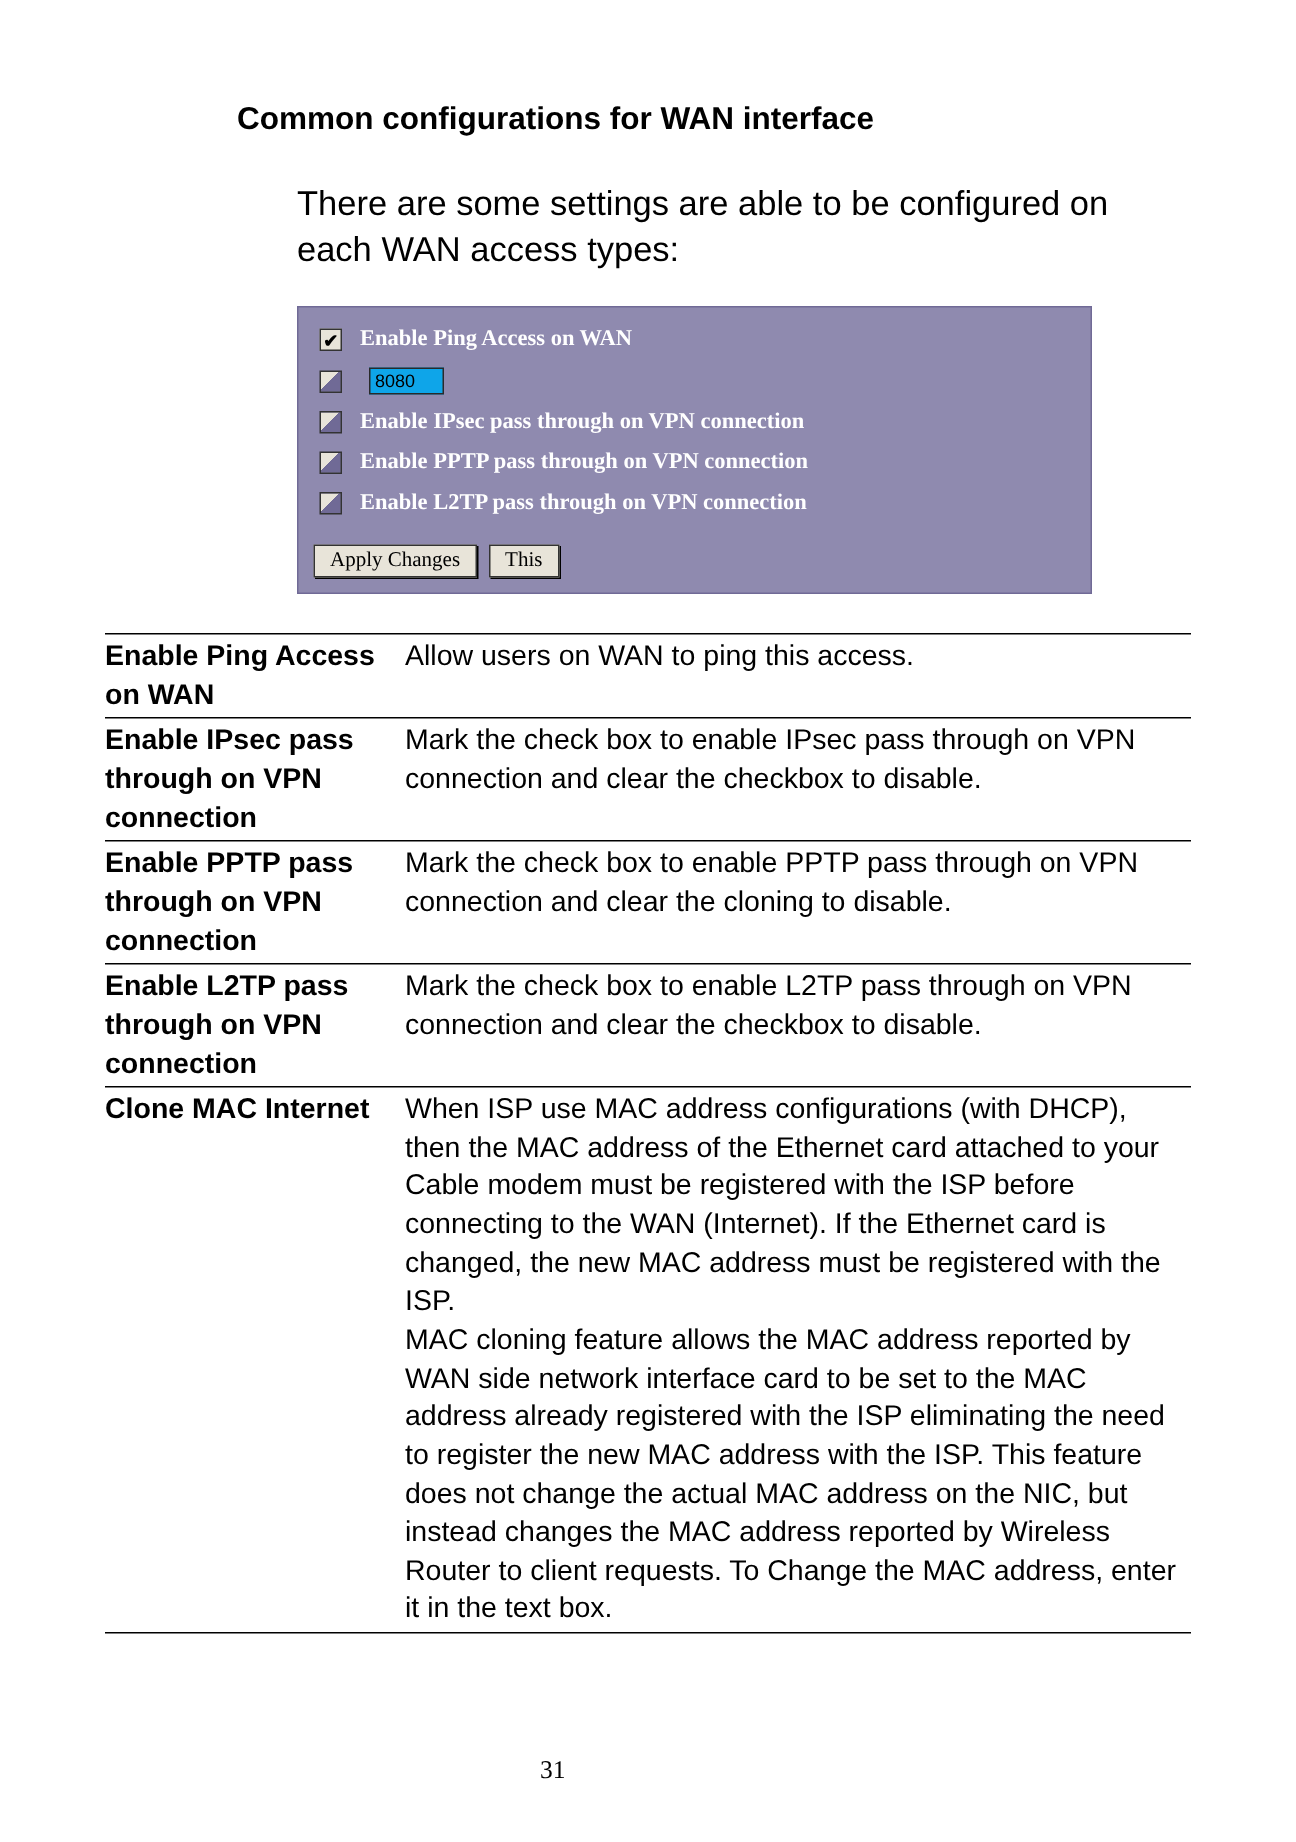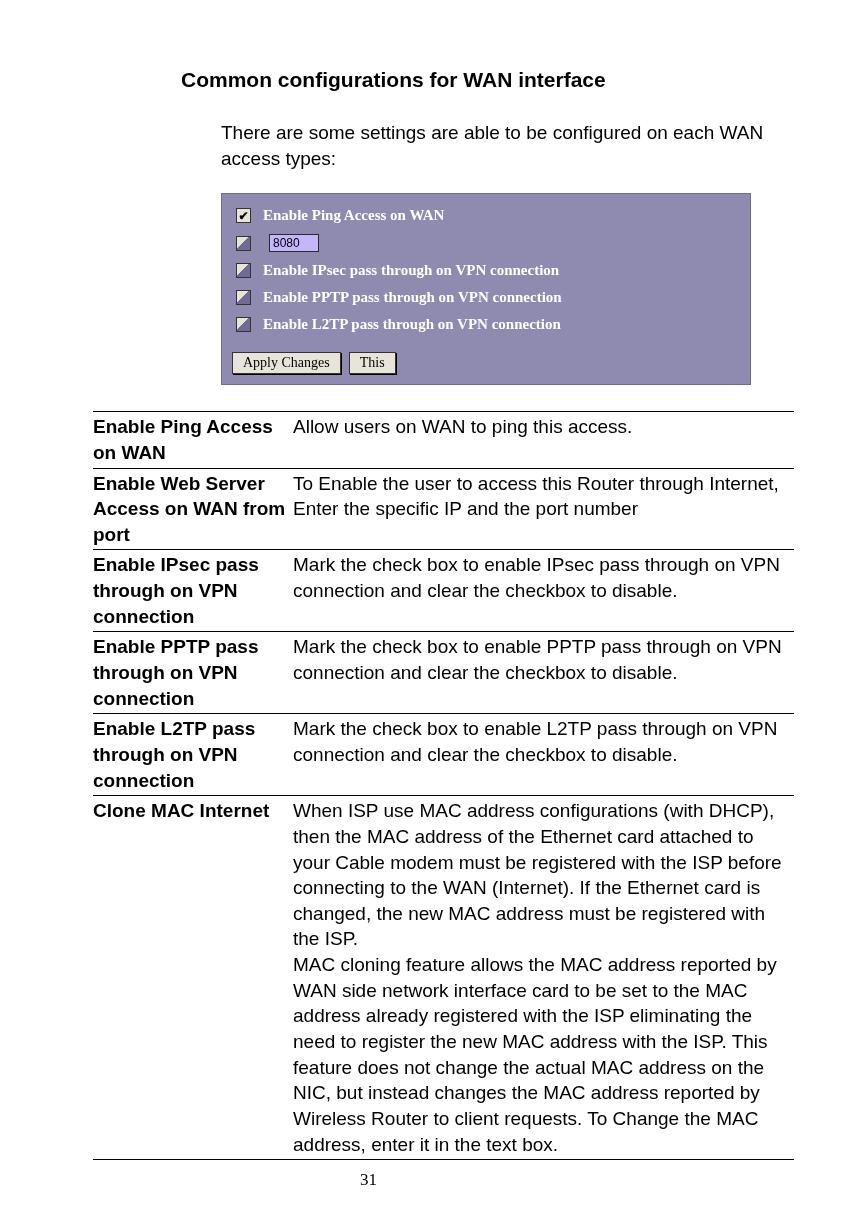--- a/index.html
+++ b/index.html
@@ -5,30 +5,30 @@
   * { box-sizing: border-box; margin: 0; padding: 0; }
   body {
     width: 864px;
     height: 1228px;
     background: #ffffff;
     font-family: Arial, Helvetica, sans-serif;
     color: #000;
     position: relative;
   }
   .page {
-    padding: 68px 70px 0 93px;
+    padding: 68px 70px 0 70px;
   }
   h2.section-title {
     font-size: 21px;
     font-weight: bold;
     margin-left: 88px;
     margin-bottom: 28px;
   }
   p.intro {
-    font-size: 19px;
+    font-size: 23px;
     margin-left: 128px;
     margin-right: 10px;
     line-height: 1.35;
     margin-bottom: 22px;
   }
   .panel-wrap {
     margin-left: 128px;
     margin-bottom: 26px;
   }
   .panel {
@@ -62,21 +62,21 @@
     color: #000;
     font-size: 12px;
     line-height: 1;
   }
   .cb.filled {
     background: linear-gradient(135deg,#e8e4d9 45%, #706a96 45%);
   }
   .port-input {
     width: 50px;
     height: 18px;
-    background: #c4b5fd;
+    background: #0ea5e9;
     color: #000;
     font-size: 12px;
     border: 1px solid #2a2a2a;
     padding: 0 3px;
     margin-left: 6px;
     font-family: Arial, sans-serif;
     font-weight: normal;
   }
   .panel-buttons {
     margin-top: 14px;
@@ -169,30 +169,26 @@
     </div>
   </div>
 
   <table class="defs">
     <tbody>
         <tr>
       <td class="term">Enable Ping Access on WAN</td>
       <td class="desc">Allow users on WAN to ping this access.</td>
     </tr>
     <tr>
-      <td class="term">Enable Web Server Access on WAN from port</td>
-      <td class="desc">To Enable the user to access this Router through Internet, Enter the specific IP and the port number</td>
-    </tr>
-    <tr>
       <td class="term">Enable IPsec pass through on VPN connection</td>
       <td class="desc">Mark the check box to enable IPsec pass through on VPN connection and clear the checkbox to disable.</td>
     </tr>
     <tr>
       <td class="term">Enable PPTP pass through on VPN connection</td>
-      <td class="desc">Mark the check box to enable PPTP pass through on VPN connection and clear the checkbox to disable.</td>
+      <td class="desc">Mark the check box to enable PPTP pass through on VPN connection and clear the cloning to disable.</td>
     </tr>
     <tr>
       <td class="term">Enable L2TP pass through on VPN connection</td>
       <td class="desc">Mark the check box to enable L2TP pass through on VPN connection and clear the checkbox to disable.</td>
     </tr>
     <tr>
       <td class="term">Clone MAC Internet</td>
       <td class="desc" id="clone-mac-desc">
             <p>When ISP use MAC address configurations (with DHCP), then the MAC address of the Ethernet card attached to your Cable modem must be registered with the ISP before connecting to the WAN (Internet). If the Ethernet card is changed, the new MAC address must be registered with the ISP.</p>
             <p>MAC cloning feature allows the MAC address reported by WAN side network interface card to be set to the MAC address already registered with the ISP eliminating the need to register the new MAC address with the ISP. This feature does not change the actual MAC address on the NIC, but instead changes the MAC address reported by Wireless Router to client requests. To Change the MAC address, enter it in the text box.</p>

